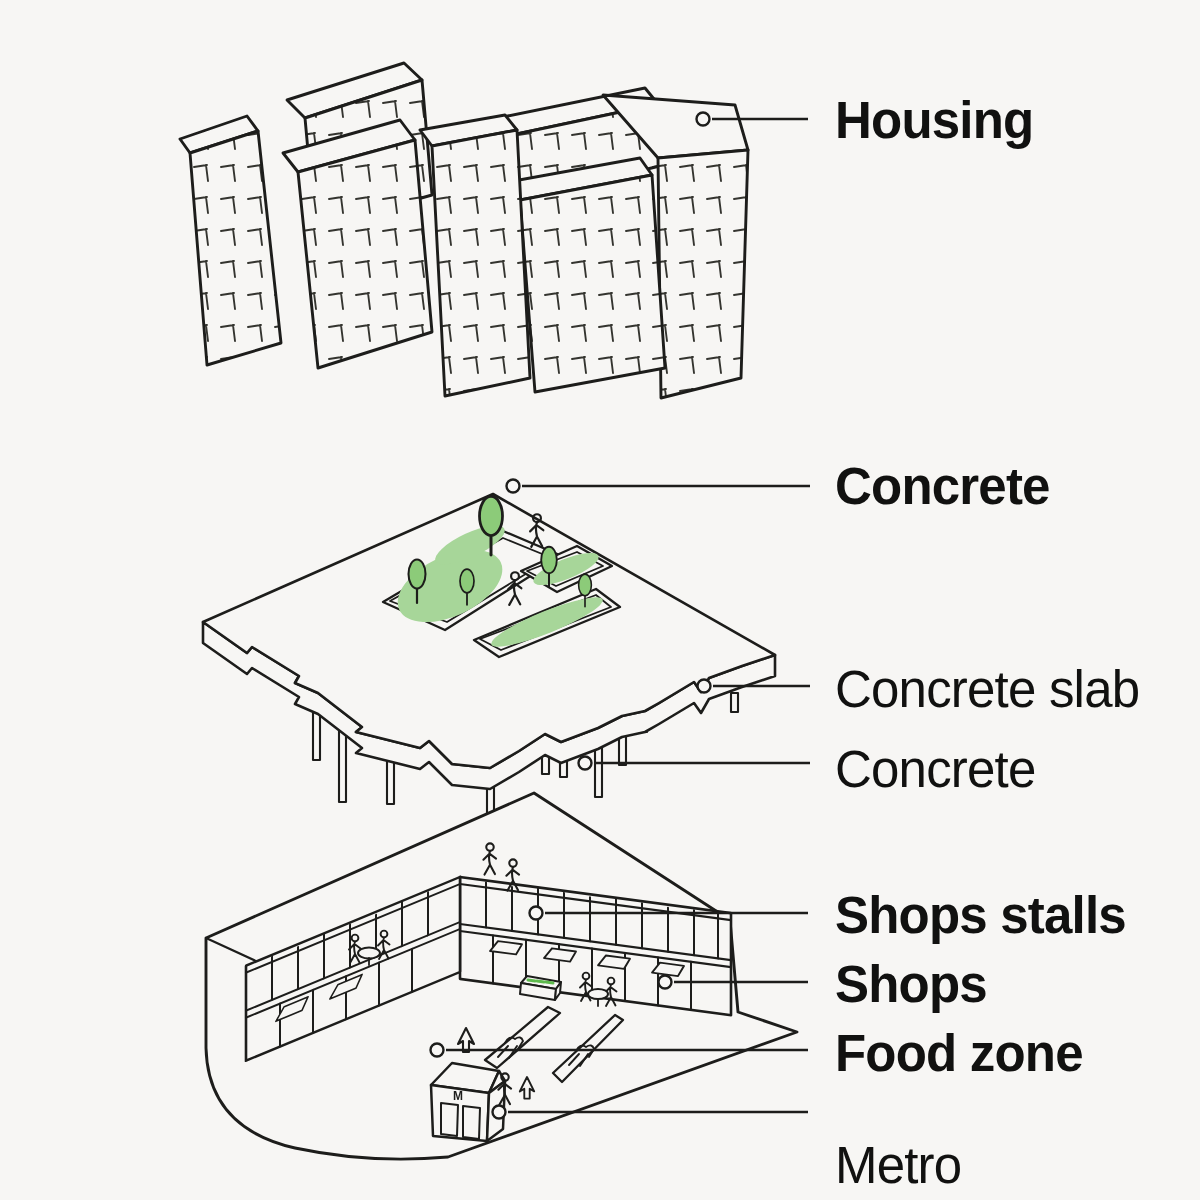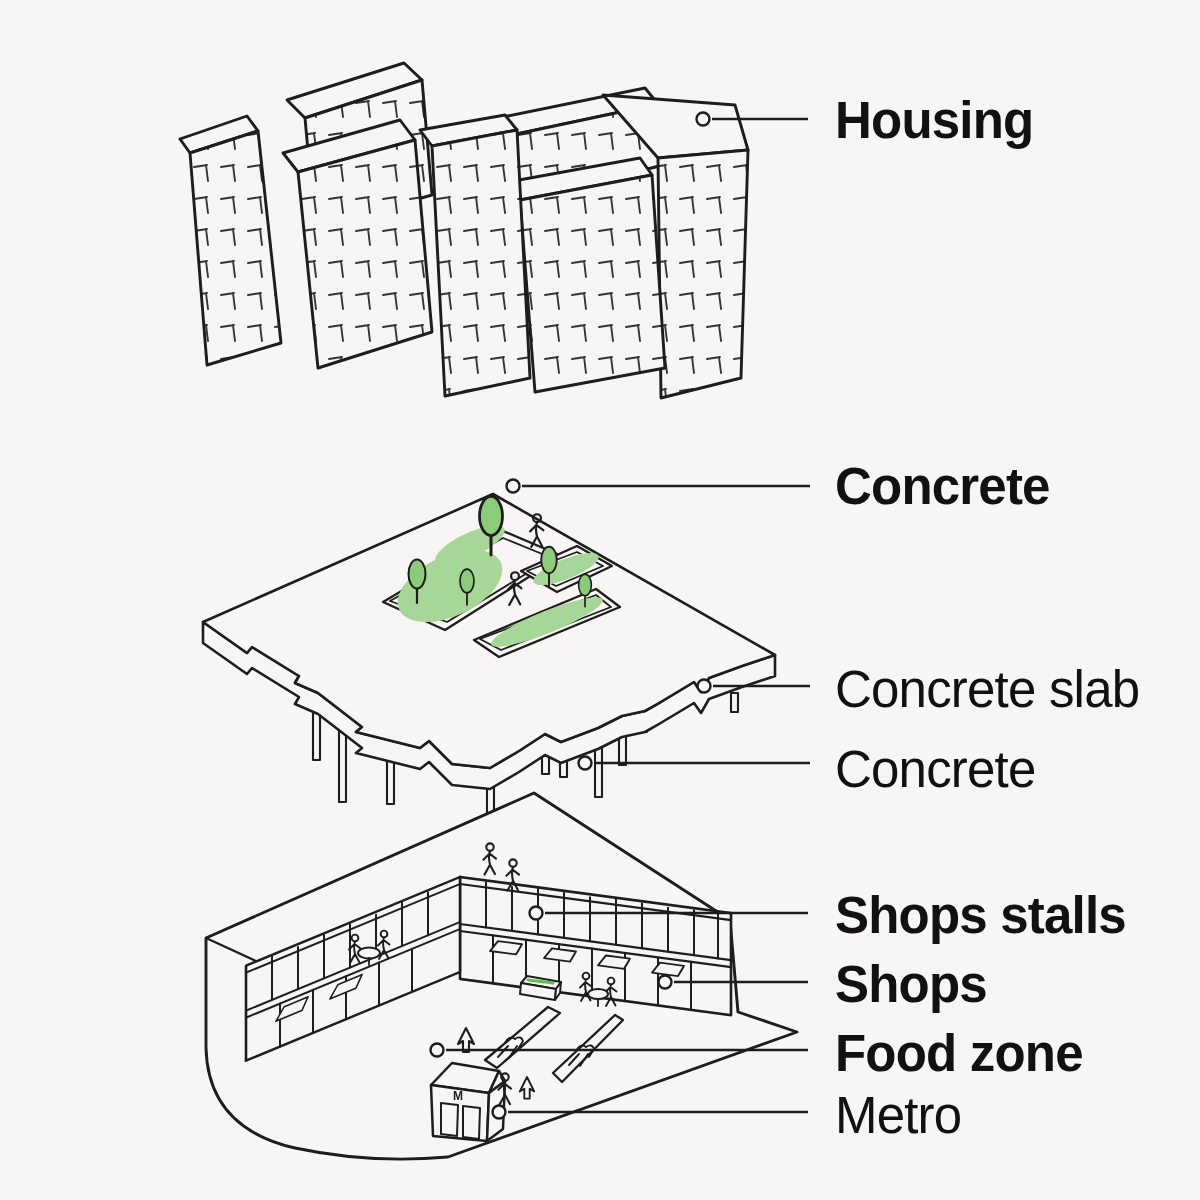--- a/index.html
+++ b/index.html
@@ -236,15 +236,15 @@
   </g>
 </svg>
 
 <div class="lbl bold" style="top:120px">Housing</div>
 <div class="lbl bold" style="top:486px">Concrete</div>
 <div class="lbl reg" style="top:689px">Concrete slab</div>
 <div class="lbl reg" style="top:769px">Concrete</div>
 <div class="lbl bold" style="top:915px">Shops stalls</div>
 <div class="lbl bold" style="top:984px">Shops</div>
 <div class="lbl bold" style="top:1053px">Food zone</div>
-<div class="lbl reg" style="top:1115px">Metro</div>
+<div class="lbl reg" style="top:1165px">Metro</div>
 
 </div>
 
 </body></html>

